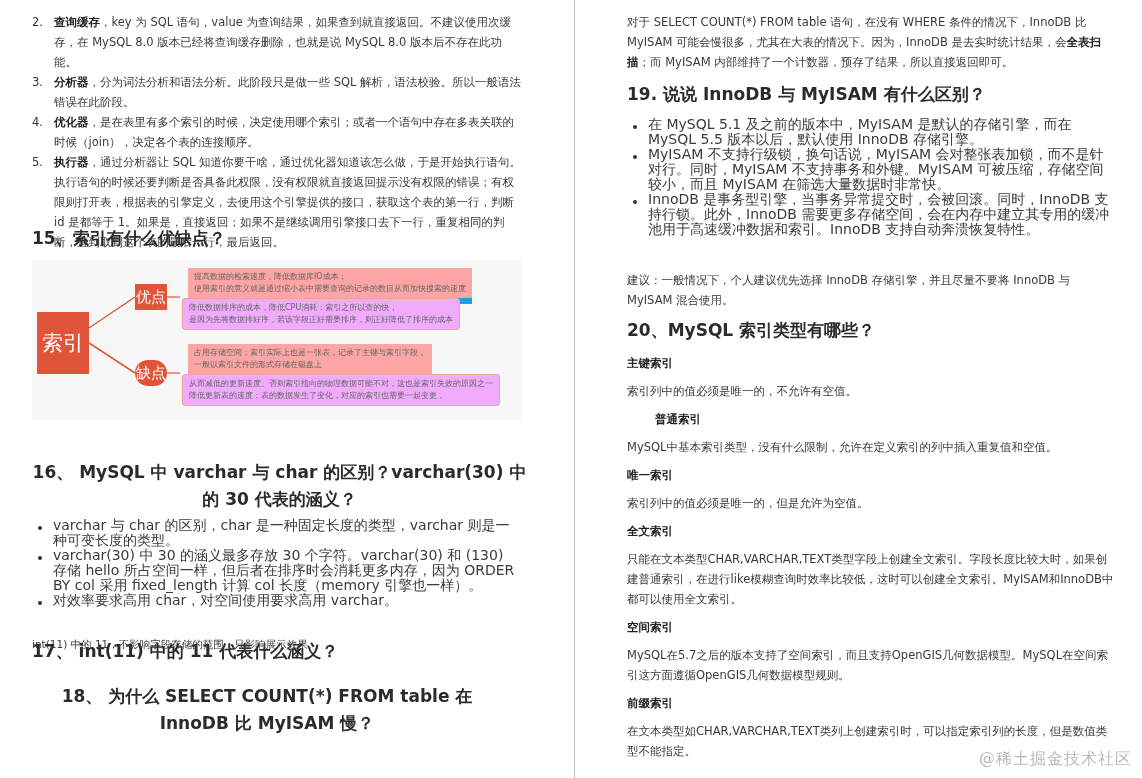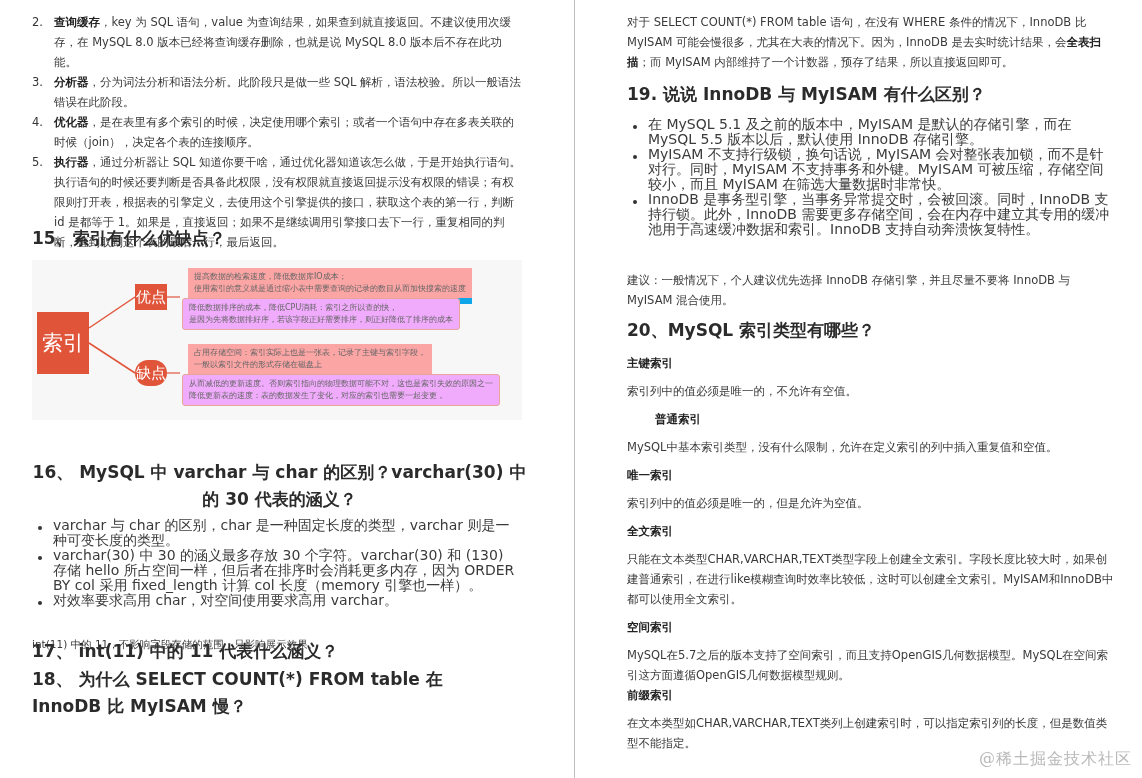--- a/index.html
+++ b/index.html
@@ -92,21 +92,21 @@
 
   <ul class="bul" style="position:absolute; top:518px; left:0; width:485px;">
     <li>varchar 与 char 的区别，char 是一种固定长度的类型，varchar 则是一种可变长度的类型。</li>
     <li>varchar(30) 中 30 的涵义最多存放 30 个字符。varchar(30) 和 (130) 存储 hello 所占空间一样，但后者在排序时会消耗更多内存，因为 ORDER BY col 采用 fixed_length 计算 col 长度（memory 引擎也一样）。</li>
     <li>对效率要求高用 char，对空间使用要求高用 varchar。</li>
   </ul>
 
   <h2 style="position:absolute; top:638px; left:0;">17、 int(11) 中的 11 代表什么涵义？</h2>
   <p class="p" style="position:absolute; top:634px; left:0; font-size:10.5px;">int(11) 中的 11，不影响字段存储的范围，只影响展示效果。</p>
 
-  <h2 style="position:absolute; top:666px; left:0; width:470px;">18、 为什么 SELECT COUNT(*) FROM table 在 InnoDB 比 MyISAM 慢？</h2>
+  <h2 style="position:absolute; top:683px; left:0; width:470px;text-align:center;">18、 为什么 SELECT COUNT(*) FROM table 在 InnoDB 比 MyISAM 慢？</h2>
 </div>
 
 <div class="divider"></div>
 
 <div class="page page-right">
   <p class="p" style="position:absolute; top:12px; left:0; width:495px;">
     <span>对于 SELECT COUNT(*) FROM table 语句，在没有 WHERE 条件的情况下，InnoDB 比 MyISAM 可能会慢很多，尤其在大表的情况下。因为，InnoDB 是去实时统计结果，会</span><span class="b">全表扫描</span><span>；而 MyISAM 内部维持了一个计数器，预存了结果，所以直接返回即可。</span>
   </p>
 
   <h2 style="position:absolute; top:81px; left:0;">19. 说说 InnoDB 与 MyISAM 有什么区别？</h2>
@@ -124,19 +124,19 @@
   <div style="position:absolute; top:353px; left:0; width:490px;">
     <h4 style="margin-bottom:8px;">主键索引</h4>
     <p class="p" style="margin-bottom:8px;">索引列中的值必须是唯一的，不允许有空值。</p>
     <h4 style="margin-bottom:8px;margin-left:28px;">普通索引</h4>
     <p class="p" style="margin-bottom:8px;">MySQL中基本索引类型，没有什么限制，允许在定义索引的列中插入重复值和空值。</p>
     <h4 style="margin-bottom:8px;">唯一索引</h4>
     <p class="p" style="margin-bottom:8px;">索引列中的值必须是唯一的，但是允许为空值。</p>
     <h4 style="margin-bottom:8px;">全文索引</h4>
     <p class="p" style="margin-bottom:8px;">只能在文本类型CHAR,VARCHAR,TEXT类型字段上创建全文索引。字段长度比较大时，如果创建普通索引，在进行like模糊查询时效率比较低，这时可以创建全文索引。MyISAM和InnoDB中都可以使用全文索引。</p>
     <h4 style="margin-bottom:8px;">空间索引</h4>
-    <p class="p" style="">MySQL在5.7之后的版本支持了空间索引，而且支持OpenGIS几何数据模型。MySQL在空间索引这方面遵循OpenGIS几何数据模型规则。</p>
+    <p class="p" style="margin-bottom:8px;">MySQL在5.7之后的版本支持了空间索引，而且支持OpenGIS几何数据模型。MySQL在空间索引这方面遵循OpenGIS几何数据模型规则。</p>
     <h4 style="margin-bottom:8px;">前缀索引</h4>
     <p class="p">在文本类型如CHAR,VARCHAR,TEXT类列上创建索引时，可以指定索引列的长度，但是数值类型不能指定。</p>
   </div>
 </div>
 
 <div class="watermark">@稀土掘金技术社区</div>
 
 </body></html>

